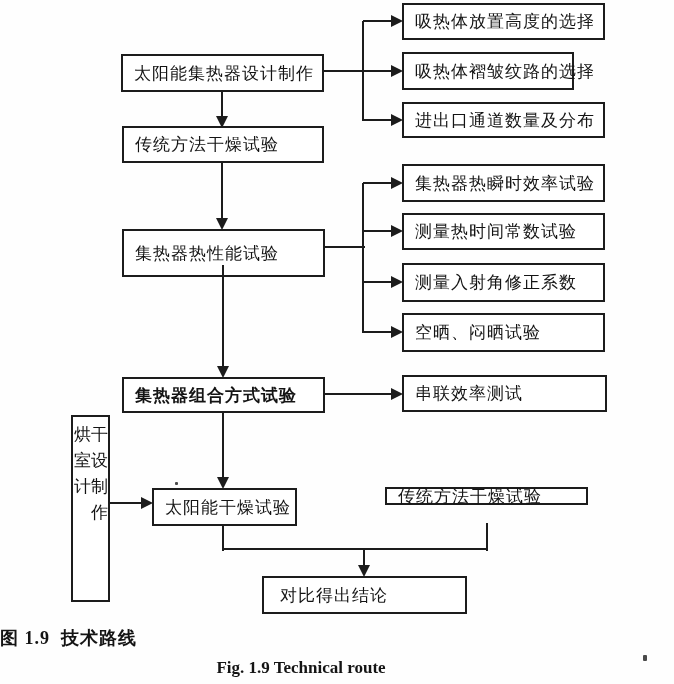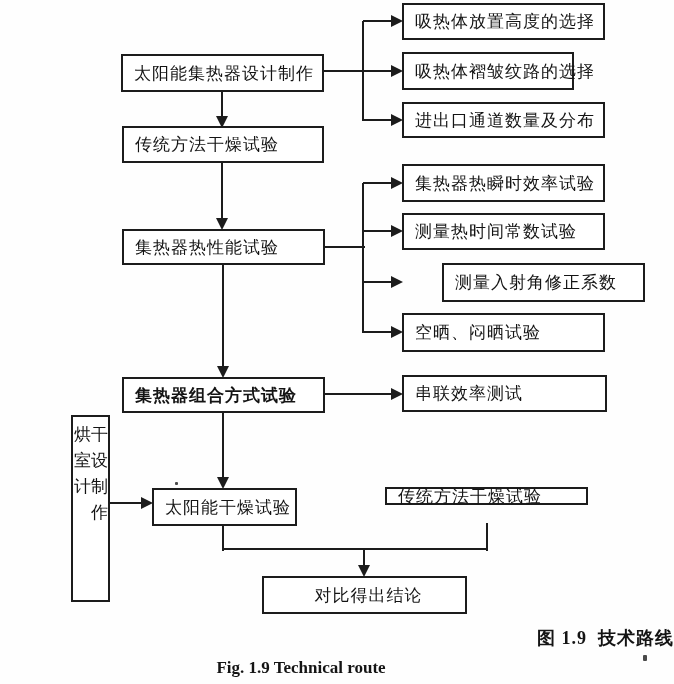--- a/index.html
+++ b/index.html
@@ -22,22 +22,22 @@
     border: 2px solid #1c1c1c;
     background: #fff;
     display: flex;
     align-items: center;
     padding-left: 11px;
     font-size: 17px;
     letter-spacing: 1px;
     white-space: nowrap;
   }
   .node.center {
-    justify-content: center;
-    padding-left: 8px;
+    justify-content: flex-start;
+    padding-left: 16px;
   }
   .node.vertical {
     display: block;
     padding: 5px 0 0 0;
     text-align: right;
     white-space: normal;
     line-height: 26px;
     letter-spacing: 0;
   }
   .line {
@@ -61,21 +61,21 @@
   .artifact {
     position: absolute;
     background: #4a4a4a;
     border-radius: 1px;
   }
   .cap-zh {
     position: absolute;
     left: 0;
     top: 626px;
     width: 674px;
-    text-align: right;
+    text-align: left;
     font-size: 18px;
     font-weight: bold;
     white-space: pre;
     letter-spacing: 1px;
   }
   .cap-en {
     position: absolute;
     left: 0;
     top: 658px;
     width: 602px;
@@ -90,21 +90,21 @@
 <body>
 
 <div class="canvas">
   <div id="diagram-layer">
       <div class="node" style="left: 121px; top: 54px; width: 203px; height: 38px;">
         <span>太阳能集热器设计制作</span>
       </div>
       <div class="node" style="left: 122px; top: 126px; width: 202px; height: 37px;">
         <span>传统方法干燥试验</span>
       </div>
-      <div class="node" style="left: 122px; top: 229px; width: 203px; height: 36px;">
+      <div class="node" style="left: 122px; top: 229px; width: 203px; height: 48px;">
         <span>集热器热性能试验</span>
       </div>
       <div class="node" style="left: 122px; top: 377px; width: 203px; height: 36px; font-weight: bold;">
         <span>集热器组合方式试验</span>
       </div>
       <div class="node" style="left: 152px; top: 488px; width: 145px; height: 38px;">
         <span>太阳能干燥试验</span>
       </div>
       <div class="node" style="left: 385px; top: 487px; width: 203px; height: 18px;">
         <span>传统方法干燥试验</span>
@@ -121,21 +121,21 @@
       </div>
       <div class="node" style="left: 402px; top: 102px; width: 203px; height: 36px;">
         <span>进出口通道数量及分布</span>
       </div>
       <div class="node" style="left: 402px; top: 164px; width: 203px; height: 38px; text-align: right;">
         <span>集热器热瞬时效率试验</span>
       </div>
       <div class="node" style="left: 402px; top: 213px; width: 203px; height: 37px;">
         <span>测量热时间常数试验</span>
       </div>
-      <div class="node" style="left: 402px; top: 263px; width: 203px; height: 39px; margin-left: 40px;">
+      <div class="node" style="left: 402px; top: 263px; width: 203px; height: 39px;">
         <span>测量入射角修正系数</span>
       </div>
       <div class="node" style="left: 402px; top: 313px; width: 203px; height: 39px;">
         <span>空晒、闷晒试验</span>
       </div>
       <div class="node" style="left: 402px; top: 375px; width: 205px; height: 37px;">
         <span>串联效率测试</span>
       </div>
       <div class="line" style="left: 221px; top: 92px; width: 2px; height: 26px;"></div>
       <div class="ah-d" style="left: 216px; top: 116px;"></div>

